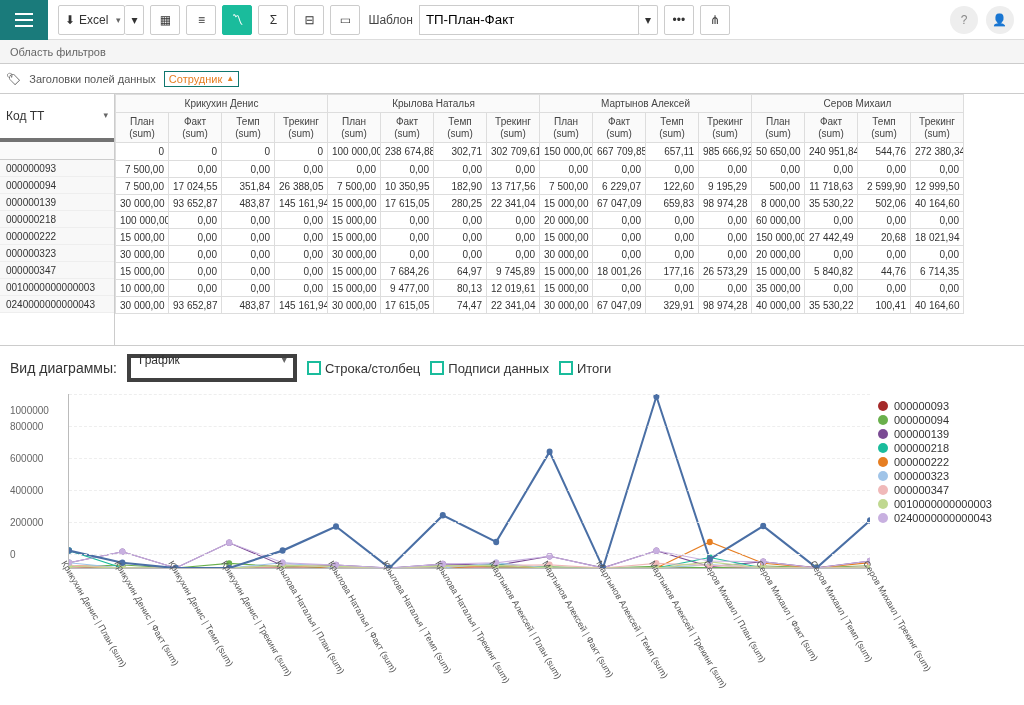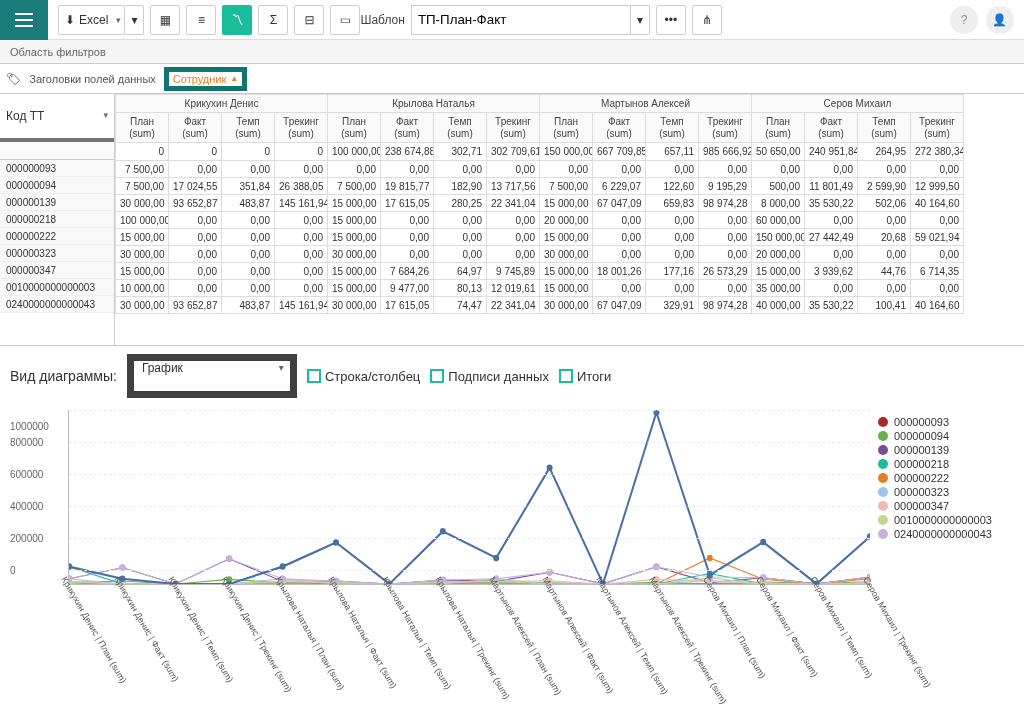--- a/index.html
+++ b/index.html
@@ -3,46 +3,46 @@
 <meta charset="utf-8">
 <style>
   html,body{margin:0;padding:0;font-family:Arial,Helvetica,sans-serif;font-size:12px;color:#333;background:#fff;width:1024px;height:705px;overflow:hidden}
   *{box-sizing:border-box}
   .toolbar{display:flex;align-items:center;height:40px;background:#fff;border-bottom:1px solid #ddd}
   .hamburger{width:48px;height:40px;background:#1a7b7b;display:flex;align-items:center;justify-content:center;color:#fff;cursor:pointer}
   .tb-btn{height:30px;min-width:30px;margin-left:6px;border:1px solid #ccc;background:#fff;display:flex;align-items:center;justify-content:center;cursor:pointer;border-radius:2px;padding:0 6px}
   .tb-btn.teal{background:#1abc9c;border-color:#1abc9c;color:#fff}
   .tb-btn.dd{padding-right:16px;position:relative}
   .tb-btn.dd:after{content:"▾";position:absolute;right:4px;font-size:9px;color:#666}
-  .tb-label{color:#444}
+  .tb-label{margin-left:8px;color:#444}
   .tb-input{height:30px;margin-left:6px;border:1px solid #ccc;padding:0 6px;width:220px}
   .spacer{flex:1}
   .tb-right{display:flex;align-items:center;gap:8px;margin-right:10px}
   .circ-icon{width:28px;height:28px;border-radius:50%;background:#eee;display:flex;align-items:center;justify-content:center;color:#888;cursor:pointer}
   .filter-area{height:24px;background:#f5f5f5;border-bottom:1px solid #ccc;padding:0 10px;display:flex;align-items:center;color:#666;font-size:11px}
   .headers-row{display:flex;align-items:center;height:30px;border-bottom:1px solid #ccc;padding:0 6px;gap:8px}
   .hdr-label{font-size:11px;color:#555}
-  .tag{border:5px solid #0f766e;color:#e67e22;padding:1px 4px;font-size:11px;display:inline-flex;align-items:center;gap:4px;cursor:pointer}
+  .tag{border:1px solid #0f766e;color:#e67e22;padding:1px 4px;font-size:11px;display:inline-flex;align-items:center;gap:4px;cursor:pointer}
   .tag .arrow-up{color:#e67e22;font-size:8px}
   .grid{display:flex;height:252px;border-bottom:1px solid #ccc;overflow:hidden}
   .rowhdr{width:115px;flex:0 0 115px;border-right:1px solid #ccc}
   .rowhdr .tt-dropdown{height:48px;border-bottom:4px solid #737373;display:flex;align-items:center;padding:0 6px;position:relative}
   .rowhdr .tt-dropdown:after{content:"▾";position:absolute;right:6px;top:16px;font-size:9px;color:#666}
   .rowhdr .blank{height:18px;border-bottom:1px solid #ccc;background:#fafafa}
   .rowhdr .rcell{height:17px;padding:0 6px;font-size:10px;display:flex;align-items:center;border-bottom:1px solid #eee;background:#f8f8f8}
   .datawrap{flex:1;overflow:hidden}
   table{border-collapse:collapse;table-layout:fixed;width:849px}
   th,td{border:1px solid #ddd;font-size:10px;padding:1px 4px;text-align:right;height:17px;white-space:nowrap;overflow:hidden}
   th{background:#fafafa;text-align:center;font-weight:normal;color:#444}
   th.emp{height:18px}
   th.col{height:30px;line-height:12px}
   td{font-variant-numeric:tabular-nums}
   .chart-panel{padding:8px 10px 0 10px}
   .chart-ctrl{display:flex;align-items:center;gap:10px;margin-bottom:12px}
-  .select{border:7px solid #404040;height:44px;padding:0 24px 17px 8px;position:relative;min-width:170px;display:flex;align-items:center}
+  .select{border:4px solid #404040;height:28px;padding:0 24px 17px 8px;position:relative;min-width:170px;display:flex;align-items:center}
   .select:after{content:"▾";position:absolute;right:6px;font-size:10px;color:#666}
   .chk{display:flex;align-items:center;gap:4px;font-size:13px;color:#333;cursor:pointer}
   .chk .box{width:14px;height:14px;border:2px solid #1abc9c}
   .bigbtn{margin-left:auto;background:#1a7b7b;color:#fff;border:none;height:32px;padding:0 14px;cursor:pointer;font-size:14px;border-radius:3px}
   .chart-area{display:flex;height:280px}
   .plot{flex:1;position:relative}
   .legend{width:140px;font-size:11px;padding:4px 0 0 4px}
   .lg{display:flex;align-items:center;gap:6px;margin:2px 0}
   .lg .dot{width:10px;height:10px;border-radius:50%}
   .yaxis div{position:absolute;left:0;font-size:10px;color:#666;transform:translateY(-50%)}
@@ -170,21 +170,21 @@
             <td>100 000,00</td>
             <td>238 674,88</td>
             <td>302,71</td>
             <td>302 709,61</td>
             <td>150 000,00</td>
             <td>667 709,85</td>
             <td>657,11</td>
             <td>985 666,92</td>
             <td>50 650,00</td>
             <td>240 951,84</td>
-            <td>264,95</td>
+            <td>544,76</td>
             <td>272 380,34</td>
           </tr>
           <tr>
             <td>7 500,00</td>
             <td>0,00</td>
             <td>0,00</td>
             <td>0,00</td>
             <td>0,00</td>
             <td>0,00</td>
             <td>0,00</td>
@@ -197,29 +197,29 @@
             <td>0,00</td>
             <td>0,00</td>
             <td>0,00</td>
           </tr>
           <tr>
             <td>7 500,00</td>
             <td>17 024,55</td>
             <td>351,84</td>
             <td>26 388,05</td>
             <td>7 500,00</td>
-            <td>19 815,77</td>
+            <td>10 350,95</td>
             <td>182,90</td>
             <td>13 717,56</td>
             <td>7 500,00</td>
             <td>6 229,07</td>
             <td>122,60</td>
             <td>9 195,29</td>
             <td>500,00</td>
-            <td>11 801,49</td>
+            <td>11 718,63</td>
             <td>2 599,90</td>
             <td>12 999,50</td>
           </tr>
           <tr>
             <td>30 000,00</td>
             <td>93 652,87</td>
             <td>483,87</td>
             <td>145 161,94</td>
             <td>15 000,00</td>
             <td>17 615,05</td>
@@ -261,21 +261,21 @@
             <td>0,00</td>
             <td>0,00</td>
             <td>0,00</td>
             <td>15 000,00</td>
             <td>0,00</td>
             <td>0,00</td>
             <td>0,00</td>
             <td>150 000,00</td>
             <td>27 442,49</td>
             <td>20,68</td>
-            <td>59 021,94</td>
+            <td>18 021,94</td>
           </tr>
           <tr>
             <td>30 000,00</td>
             <td>0,00</td>
             <td>0,00</td>
             <td>0,00</td>
             <td>30 000,00</td>
             <td>0,00</td>
             <td>0,00</td>
             <td>0,00</td>
@@ -295,21 +295,21 @@
             <td>0,00</td>
             <td>15 000,00</td>
             <td>7 684,26</td>
             <td>64,97</td>
             <td>9 745,89</td>
             <td>15 000,00</td>
             <td>18 001,26</td>
             <td>177,16</td>
             <td>26 573,29</td>
             <td>15 000,00</td>
-            <td>3 939,62</td>
+            <td>5 840,82</td>
             <td>44,76</td>
             <td>6 714,35</td>
           </tr>
           <tr>
             <td>10 000,00</td>
             <td>0,00</td>
             <td>0,00</td>
             <td>0,00</td>
             <td>15 000,00</td>
             <td>9 477,00</td>

